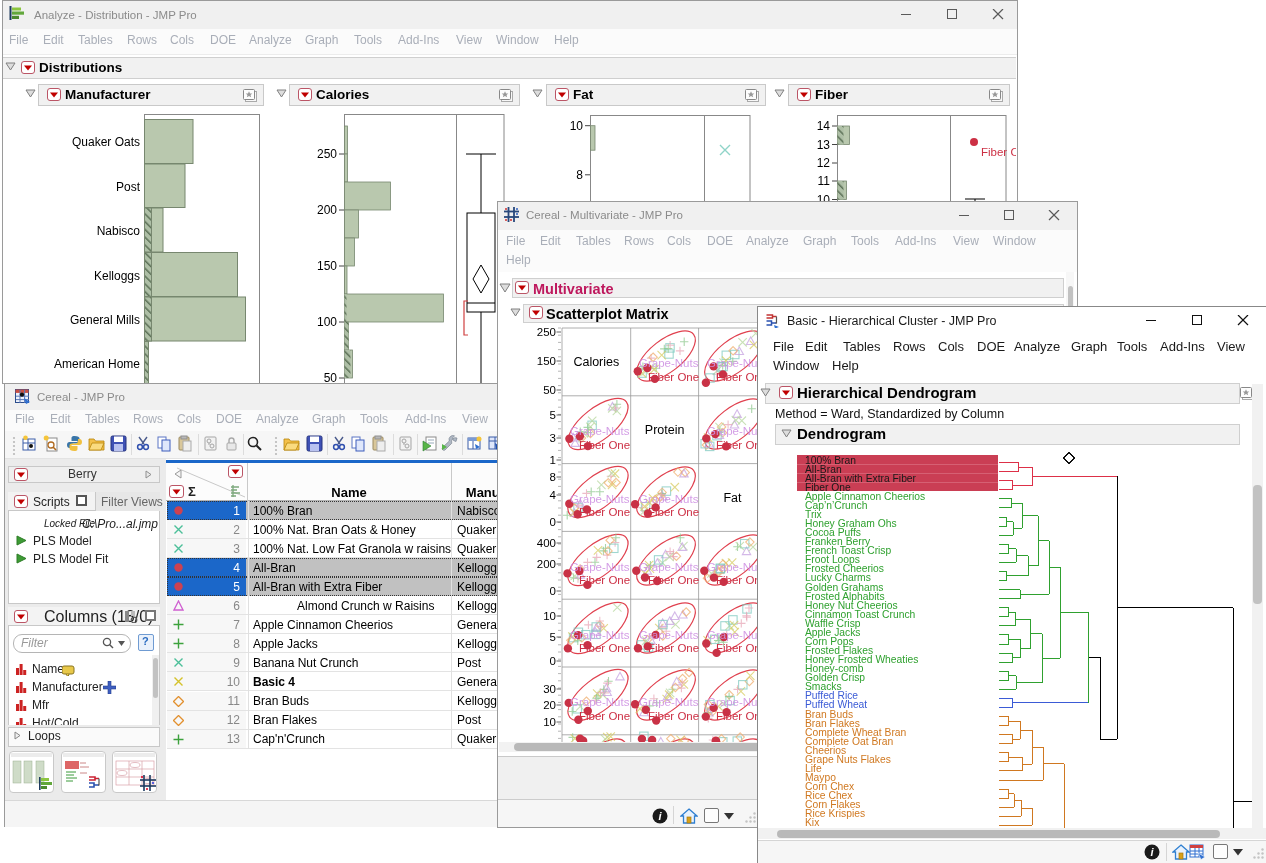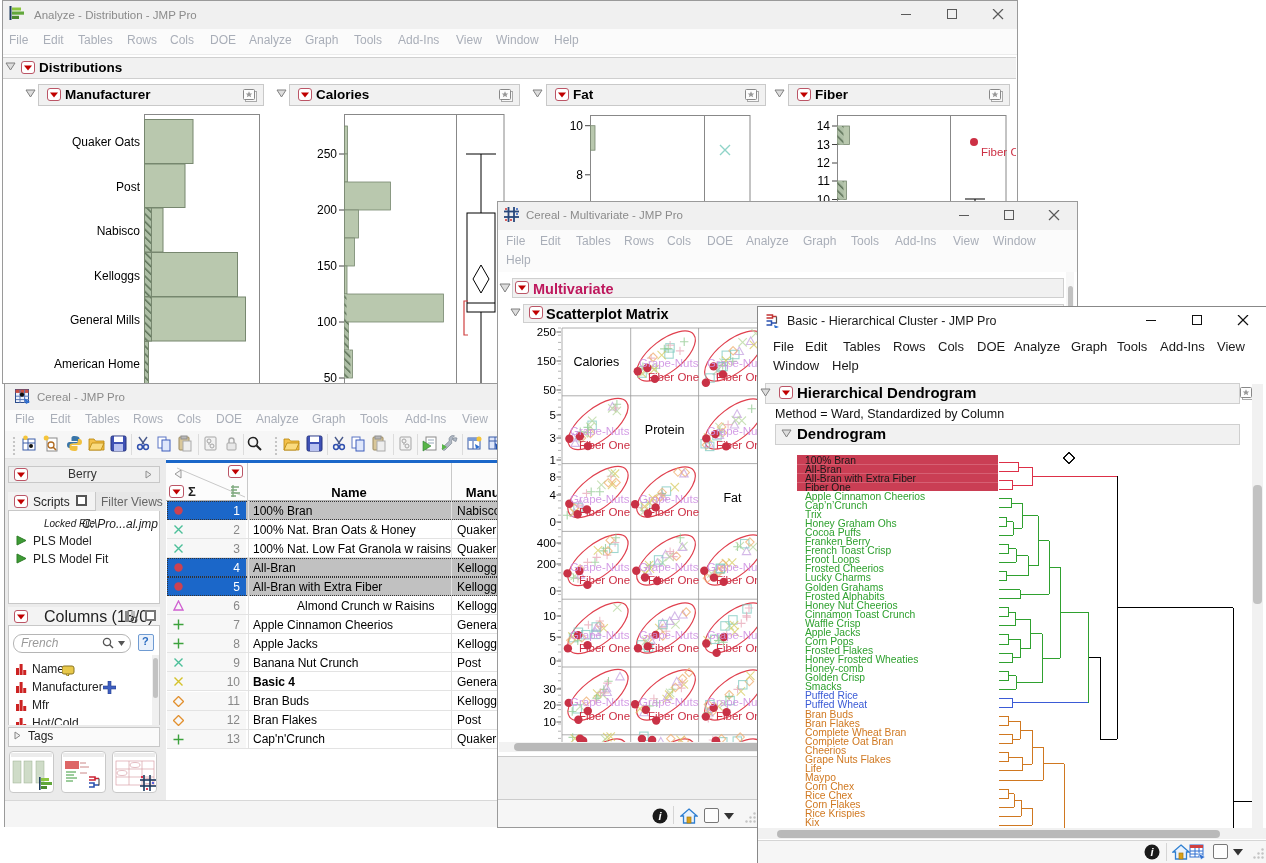--- a/index.html
+++ b/index.html
@@ -382,21 +382,21 @@
       </svg>
     </div>
     <div style="position:absolute;left:36px;top:610px;font-size:16px;color:#222;font-weight:normal;white-space:nowrap;line-height:14px;margin-left:8px;">Columns (18/0)</div>
     <svg style="position:absolute;left:124px;top:610px" width="14" height="13">
       <rect x="1" y="1" width="4" height="11" fill="#888"></rect>
       <rect x="7" y="1" width="4" height="5" fill="#bbb"></rect>
       <circle cx="10" cy="10" r="2.8" fill="none" stroke="#555" stroke-width="1.2"></circle>
     </svg>
     <div style="position:absolute;left:145px;top:610px;width:11px;height:11px;border:2px solid #777;box-sizing:border-box;background:#fff;"></div>
     <div style="position:absolute;left:13px;top:634px;width:118px;height:19px;background:#fff;border:1px solid #b5b5b5;border-radius:9px;box-sizing:border-box;"></div>
-    <div style="position:absolute;left:21px;top:636px;font-size:12px;color:#999;font-weight:normal;white-space:nowrap;line-height:14px;"><i>French</i></div>
+    <div style="position:absolute;left:21px;top:636px;font-size:12px;color:#999;font-weight:normal;white-space:nowrap;line-height:14px;"><i>Filter</i></div>
     <svg style="position:absolute;left:101px;top:637px" width="26" height="13">
       <circle cx="6" cy="5" r="3.6" fill="none" stroke="#555" stroke-width="1.3"></circle>
       <line x1="8.5" y1="7.5" x2="12" y2="11" stroke="#555" stroke-width="1.4"></line>
       <polygon points="17,4 24,4 20.5,9" fill="#555"></polygon>
     </svg>
     <div style="position:absolute;left:138px;top:634px;width:16px;height:17px;background:#eaf1fb;border:1px solid #6f9bd2;border-radius:2px;box-sizing:border-box;"></div>
     <div style="position:absolute;left:142px;top:635px;font-size:11px;color:#2a6bc0;font-weight:bold;white-space:nowrap;line-height:13px;">?</div>
     <svg style="position:absolute;left:16px;top:663px" width="11" height="13">
       <rect x="0" y="5" width="3" height="7" fill="#cc2222"></rect>
       <rect x="3.6" y="1" width="3" height="11" fill="#cc2222"></rect>
@@ -428,21 +428,21 @@
     <svg style="position:absolute;left:103px;top:681px" width="13" height="13">
       <path d="M5 0 h3 v5 h5 v3 h-5 v5 h-3 v-5 H0 v-3 h5 Z" fill="#3f5fc0" stroke="#26408e" stroke-width="0.6"></path>
     </svg>
     <div style="position:absolute;left:152px;top:655px;width:7px;height:72px;background:#f0f0f0;"></div>
     <div style="position:absolute;left:153px;top:658px;width:5px;height:40px;background:#c2c2c2;border-radius:3px;"></div>
     <div style="position:absolute;left:8px;top:725px;width:152px;height:2px;background:#ebebeb;"></div>
     <div style="position:absolute;left:8px;top:727px;width:152px;height:20px;background:#fafafa;border:1px solid #c8c8c8;box-sizing:border-box;"></div>
     <svg style="position:absolute;left:13px;top:731px" width="9" height="9">
       <polygon points="2,1 7,4.5 2,8" fill="#f0f0f0" stroke="#888" stroke-width="1"></polygon>
     </svg>
-    <div style="position:absolute;left:28px;top:729px;font-size:12px;color:#222;font-weight:normal;white-space:nowrap;line-height:14px;">Tags</div>
+    <div style="position:absolute;left:28px;top:729px;font-size:12px;color:#222;font-weight:normal;white-space:nowrap;line-height:14px;">Loops</div>
     <div style="position:absolute;left:166px;top:460px;width:531px;height:3px;background:#1b67c9;"></div>
     <div style="position:absolute;left:166px;top:463px;width:531px;height:38px;background:#fcfcfc;border-bottom:1px solid #b5b5b5;box-sizing:border-box;"></div>
     <svg style="position:absolute;left:167px;top:463px" width="80" height="37">
       <line x1="10" y1="5" x2="78" y2="34" stroke="#c9c9c9"></line>
     </svg>
     <svg style="position:absolute;left:173px;top:469px" width="10" height="10">
       <polygon points="8,1 8,9 2,5.0" fill="#f5f5f5" stroke="#999" stroke-width="1"></polygon>
     </svg>
     <div style="position:absolute;left:228px;top:465px;width:15px;height:13px;background:#fff;border:1px solid #c49;border-color:#b56 #b56 #b56 #b56;border-radius:3px;box-sizing:border-box;">
       <svg width="13" height="11" style="display:block">

